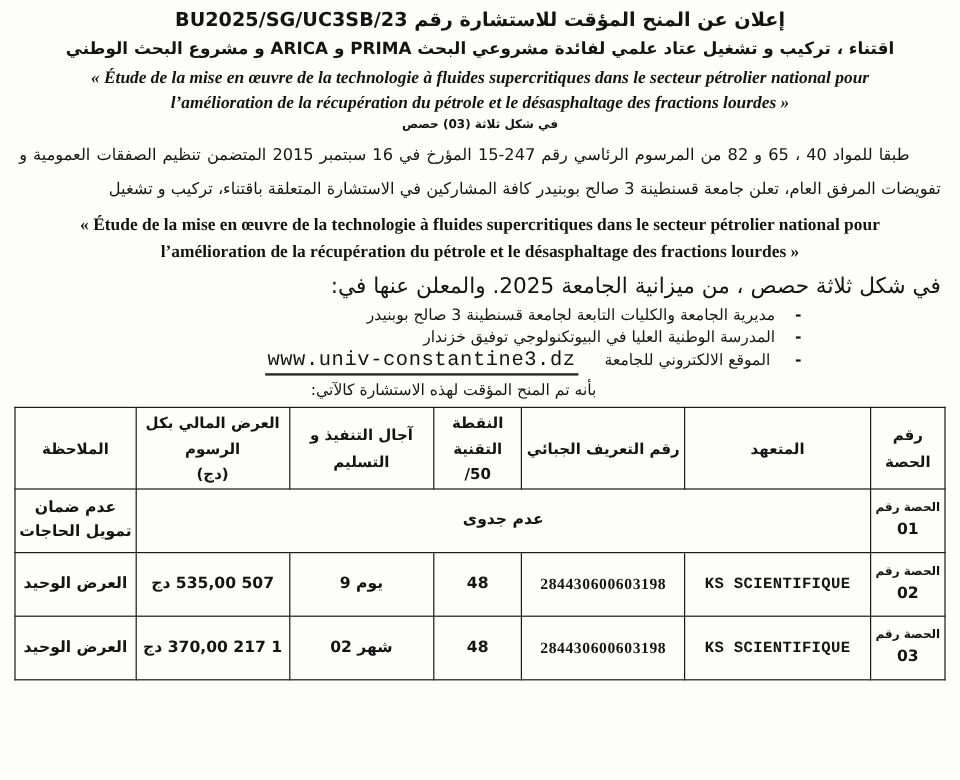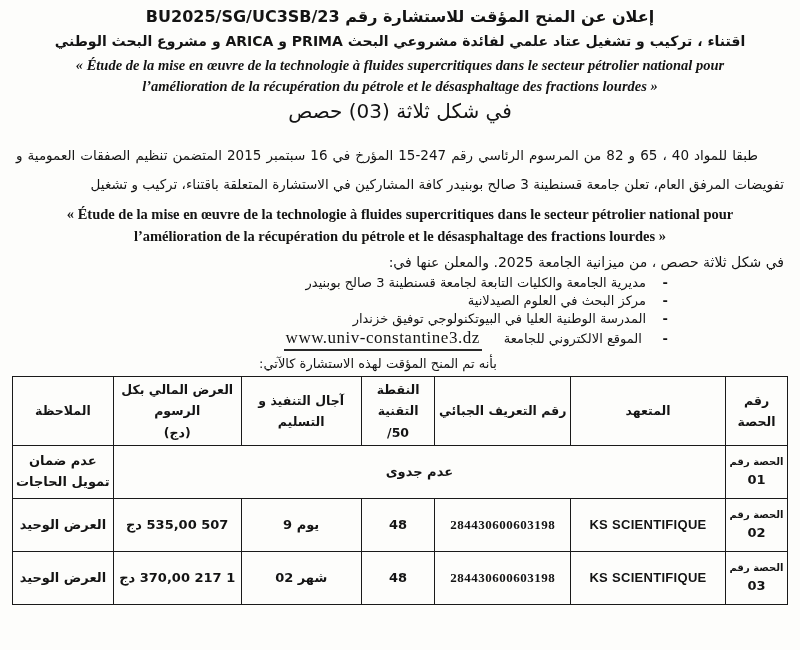--- a/index.html
+++ b/index.html
@@ -16,50 +16,50 @@
   .fr{
     direction:ltr;font-family:"Liberation Serif",serif;
     font-weight:bold;font-style:italic;font-size:14.5px;line-height:1.45;
     max-width:710px;margin:0 auto 2px;text-align:center;
   }
   .fr2{
     direction:ltr;font-family:"Liberation Serif",serif;
     font-weight:bold;font-style:normal;font-size:14.5px;line-height:1.55;
     max-width:720px;margin:3px auto 3px;text-align:center;
   }
-  .t3{font-size:20px;font-weight:normal;margin:1px 0 18px;}
+  .t3{font-size:10px;font-weight:bold;margin:1px 0 5px;}
   
   .intro{direction:rtl;text-align:justify;font-size:13.5px;line-height:2.2;
          margin:3px 4px 0 4px;text-indent:26px;}
   .intro-tail{direction:rtl;text-align:center;font-size:13.5px;line-height:2.2;margin:0 4px;}
-  .budget{direction:rtl;text-align:right;font-size:14px;line-height:1.6;margin:2px 4px 2px;}
+  .budget{direction:rtl;text-align:right;font-size:18px;line-height:1.6;margin:2px 4px 2px;}
   ul.pubs{direction:rtl;list-style:none;margin:0;padding:0 120px 0 0;}
   ul.pubs li{font-size:13px;line-height:1.3;margin:1px 0;}
   ul.pubs li::before{content:"-";display:inline-block;width:22px;font-weight:bold;}
   .site-url{
     direction:ltr;unicode-bidi:isolate;display:inline-block;
-    font-family:Liberation Serif, serif;font-size:17px;letter-spacing:.5px;
+    font-family:Liberation Mono, monospace;font-size:17px;letter-spacing:.5px;
     border-bottom:2px solid #2a2a2a;padding:0 2px 1px;margin-right:18px;line-height:1.1;
   }
   .award{direction:rtl;text-align:center;font-size:13px;line-height:1.5;
          margin:3px 48px 3px 4px;}
   
   table.res{direction:rtl;width:100%;border-collapse:collapse;table-layout:fixed;
             border:1.5px solid #1a1a1a;}
   table.res th,table.res td{
     border:1px solid #1a1a1a;text-align:center;vertical-align:middle;
     padding:2px 3px;overflow:hidden;
   }
   table.res th{font-size:12.5px;font-weight:bold;height:54px;line-height:1.7;}
   table.res td{font-size:13px;font-weight:bold;height:48px;line-height:1.6;}
   .hdr-l2{display:block;font-weight:bold;}
   .ltrspan{direction:ltr;unicode-bidi:isolate;}
   .lot-label{display:block;font-size:10px;}
   .lot-num{display:block;font-size:13px;}
-  .latin-cell{font-family:Liberation Sans, sans-serif;font-size:13.5px;letter-spacing:.3px;}
+  .latin-cell{font-family:Liberation Mono, monospace;font-size:13.5px;letter-spacing:.3px;}
   .taxid{font-family:"Liberation Serif",serif;font-size:13.5px;letter-spacing:.5px;}
 </style>
 </head>
 <body>
 
 <div class="doc">
 
   <div class="hdr">
     <div class="t1">إعلان عن المنح المؤقت للاستشارة رقم BU2025/SG/UC3SB/23</div>
     <div class="t2">اقتناء ، تركيب و تشغيل عتاد علمي لفائدة مشروعي البحث  PRIMA و ARICA و مشروع البحث الوطني</div>
@@ -68,21 +68,20 @@
   </div>
 
   <div class="intro">طبقا للمواد 40 ، 65 و 82 من المرسوم الرئاسي رقم 247-15 المؤرخ في 16 سبتمبر 2015 المتضمن تنظيم الصفقات العمومية و تفويضات المرفق العام، تعلن جامعة قسنطينة 3 صالح بوبنيدر كافة المشاركين في الاستشارة المتعلقة باقتناء، تركيب و تشغيل</div>
 
   <div class="fr2">« Étude de la mise en œuvre de la technologie à fluides supercritiques dans le secteur pétrolier national pour l’amélioration de la récupération du pétrole et le désasphaltage des fractions lourdes »</div>
 
   <div class="budget">في شكل ثلاثة حصص ، من ميزانية الجامعة 2025. والمعلن عنها في:</div>
 
   <ul class="pubs">
     <li>مديرية الجامعة والكليات التابعة لجامعة قسنطينة 3 صالح بوبنيدر</li>
-    <li>مركز البحث في العلوم الصيدلانية</li>
     <li>المدرسة الوطنية العليا في البيوتكنولوجي توفيق خزندار</li>
     <li>
       <span>الموقع الالكتروني للجامعة</span>
       <span class="site-url">www.univ-constantine3.dz</span>
     </li>
   </ul>
 
   <div class="award">بأنه تم المنح المؤقت لهذه الاستشارة كالآتي:</div>
 
   <table class="res">

